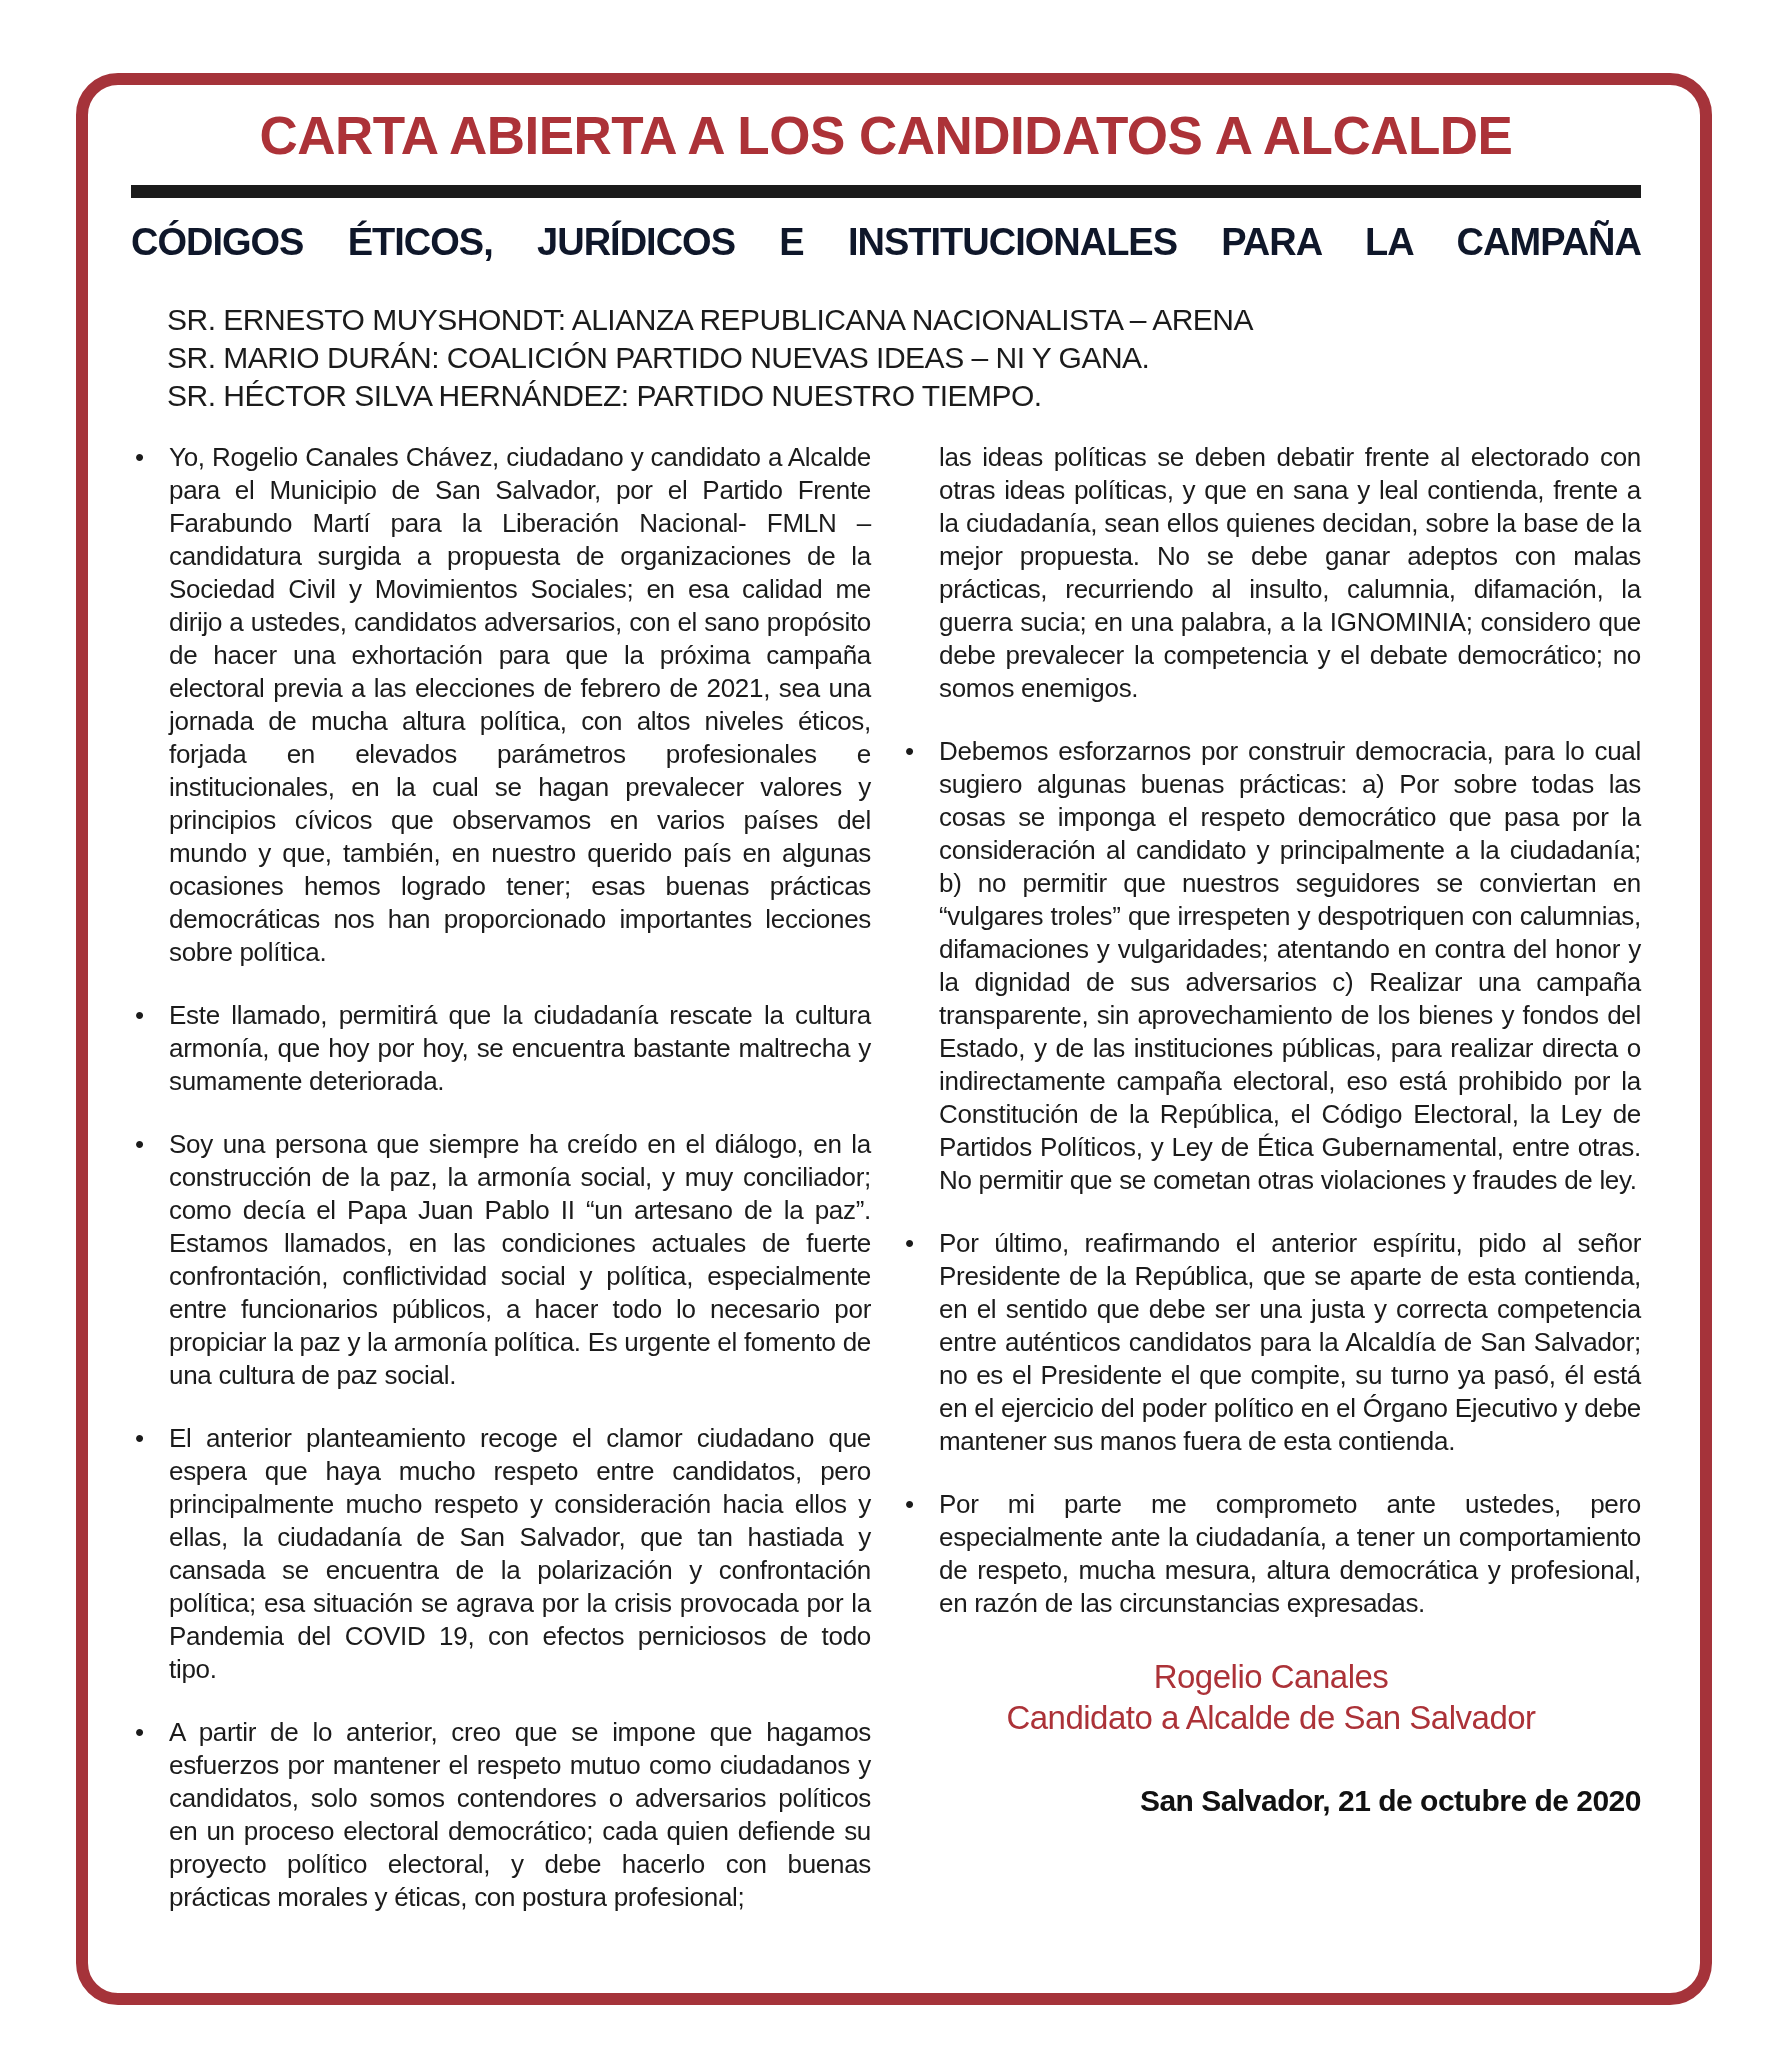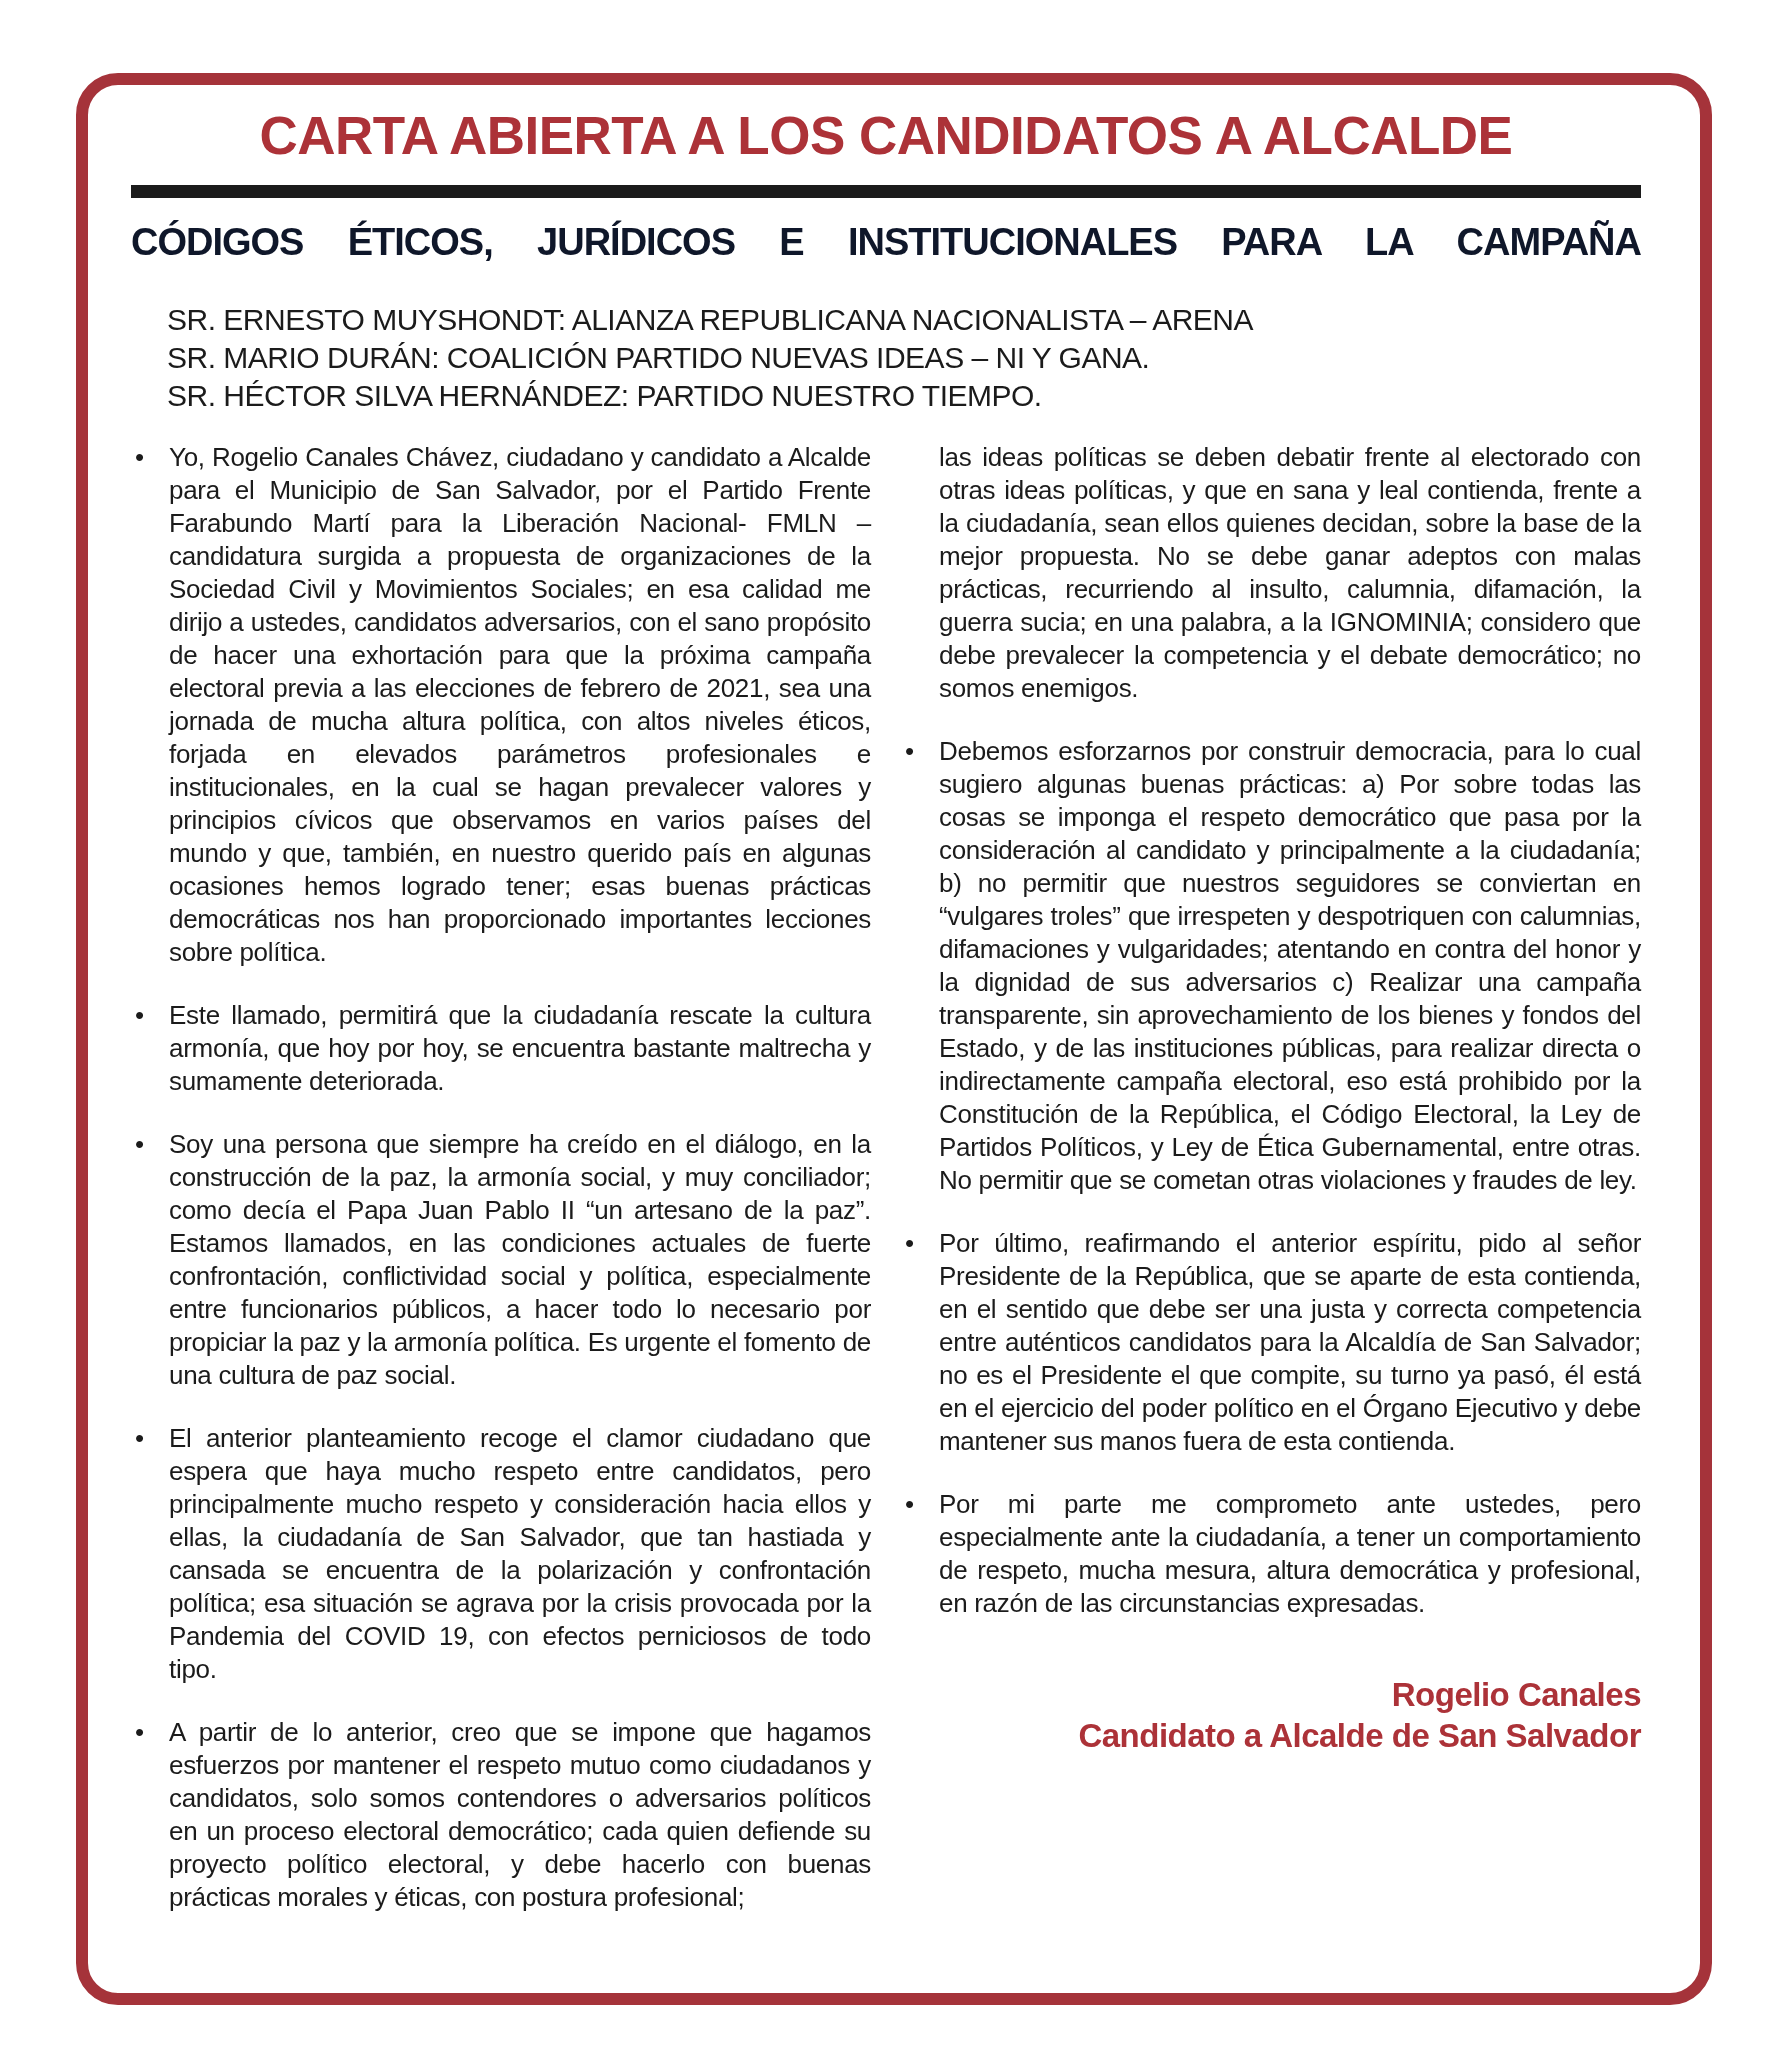--- a/index.html
+++ b/index.html
@@ -66,24 +66,24 @@
     line-height:33px;
     letter-spacing:-0.3px;
     color:#1b1b1b;
     margin-bottom:30px;
   }
   .item .marker {
     position:absolute; left:4px; top:0px;
     font-size:26px;
   }
   .signature {
-    margin-top:54px;
-    text-align:right;
+    margin-top:36px;
+    text-align:center;
     color:#AC3238;
-    font-weight:bold;
+    font-weight:normal;
     font-size:33px;
     line-height:41px;
     letter-spacing:-0.5px;
   }
   .dateline {
     margin-top:46px;
     text-align:right;
     font-weight:bold;
     font-size:30px;
     color:#111111;
@@ -153,16 +153,17 @@
       <div class="item">
         <span class="marker">•</span>
         <span>Por mi  parte me comprometo  ante  ustedes, pero especialmente ante la ciudadanía, a tener un comportamiento de respeto, mucha mesura, altura democrática y profesional, en razón de las circunstancias expresadas.</span>
       </div>
 
       <div class="signature">
         <div>Rogelio Canales</div>
         <div>Candidato a Alcalde de San Salvador</div>
       </div>
 
+      <div class="dateline">San Salvador, 21 de octubre de 2020</div>
     </div>
 
   </div>
 </div>
 
 </body></html>

